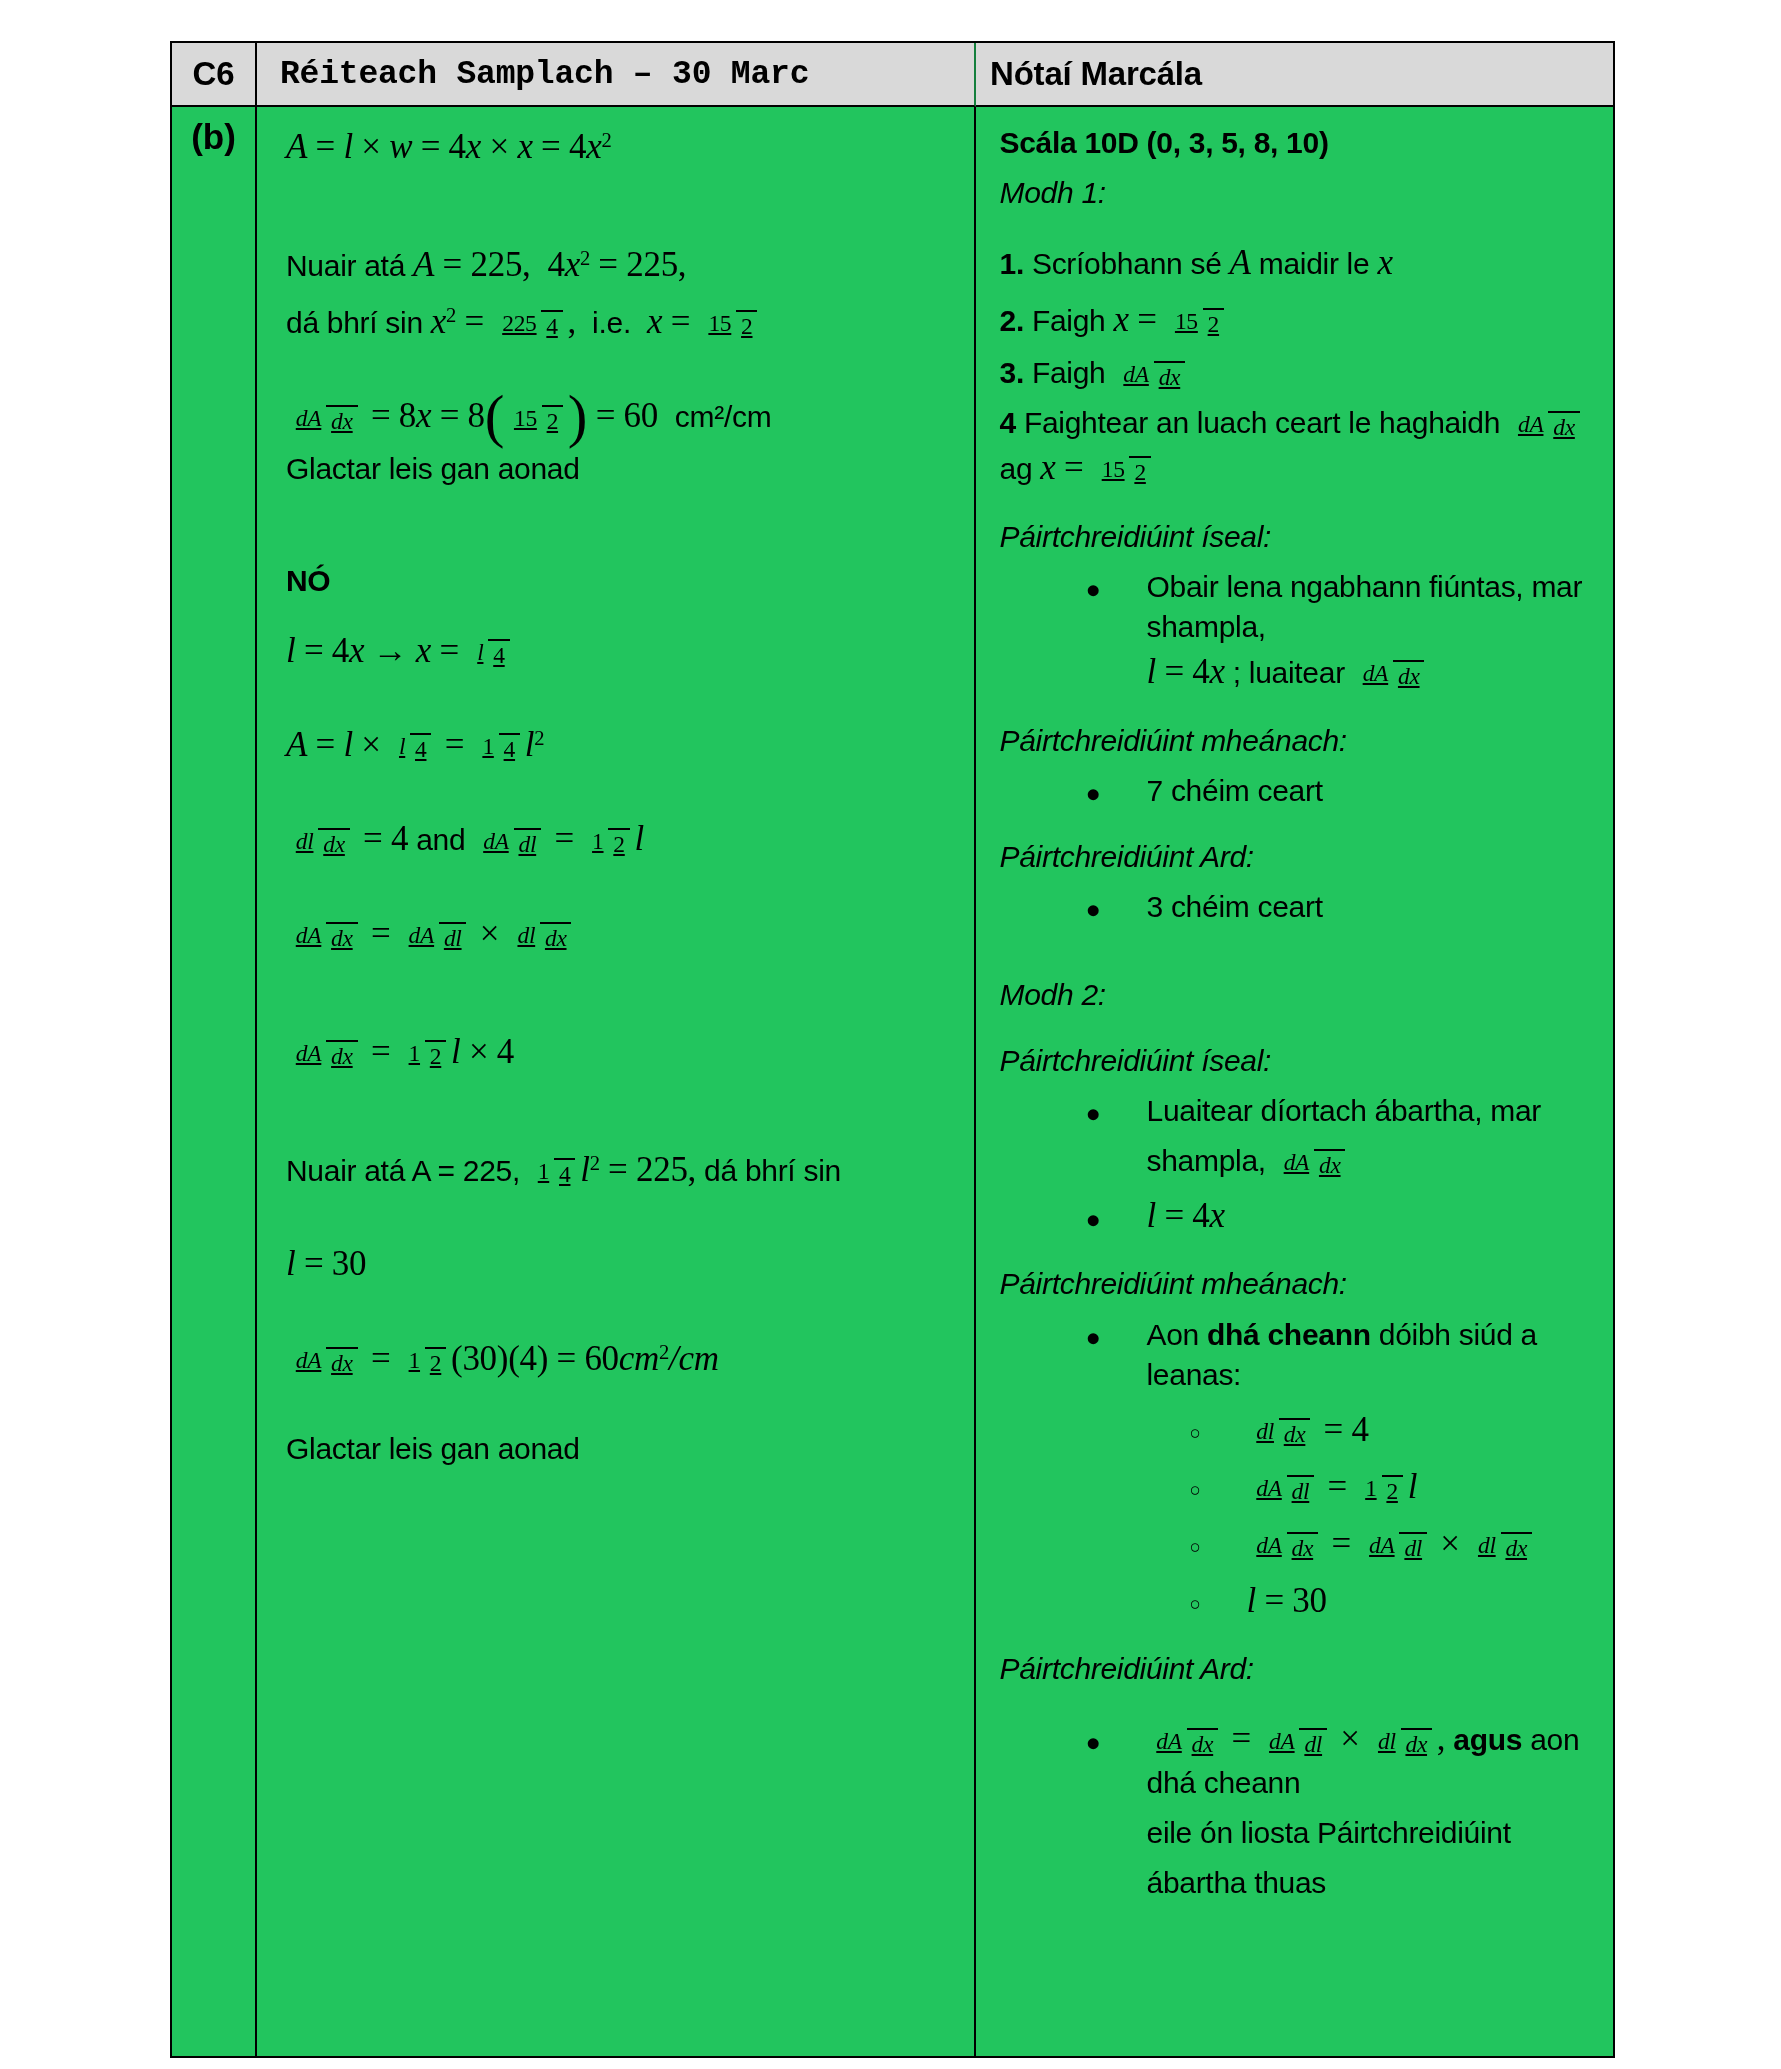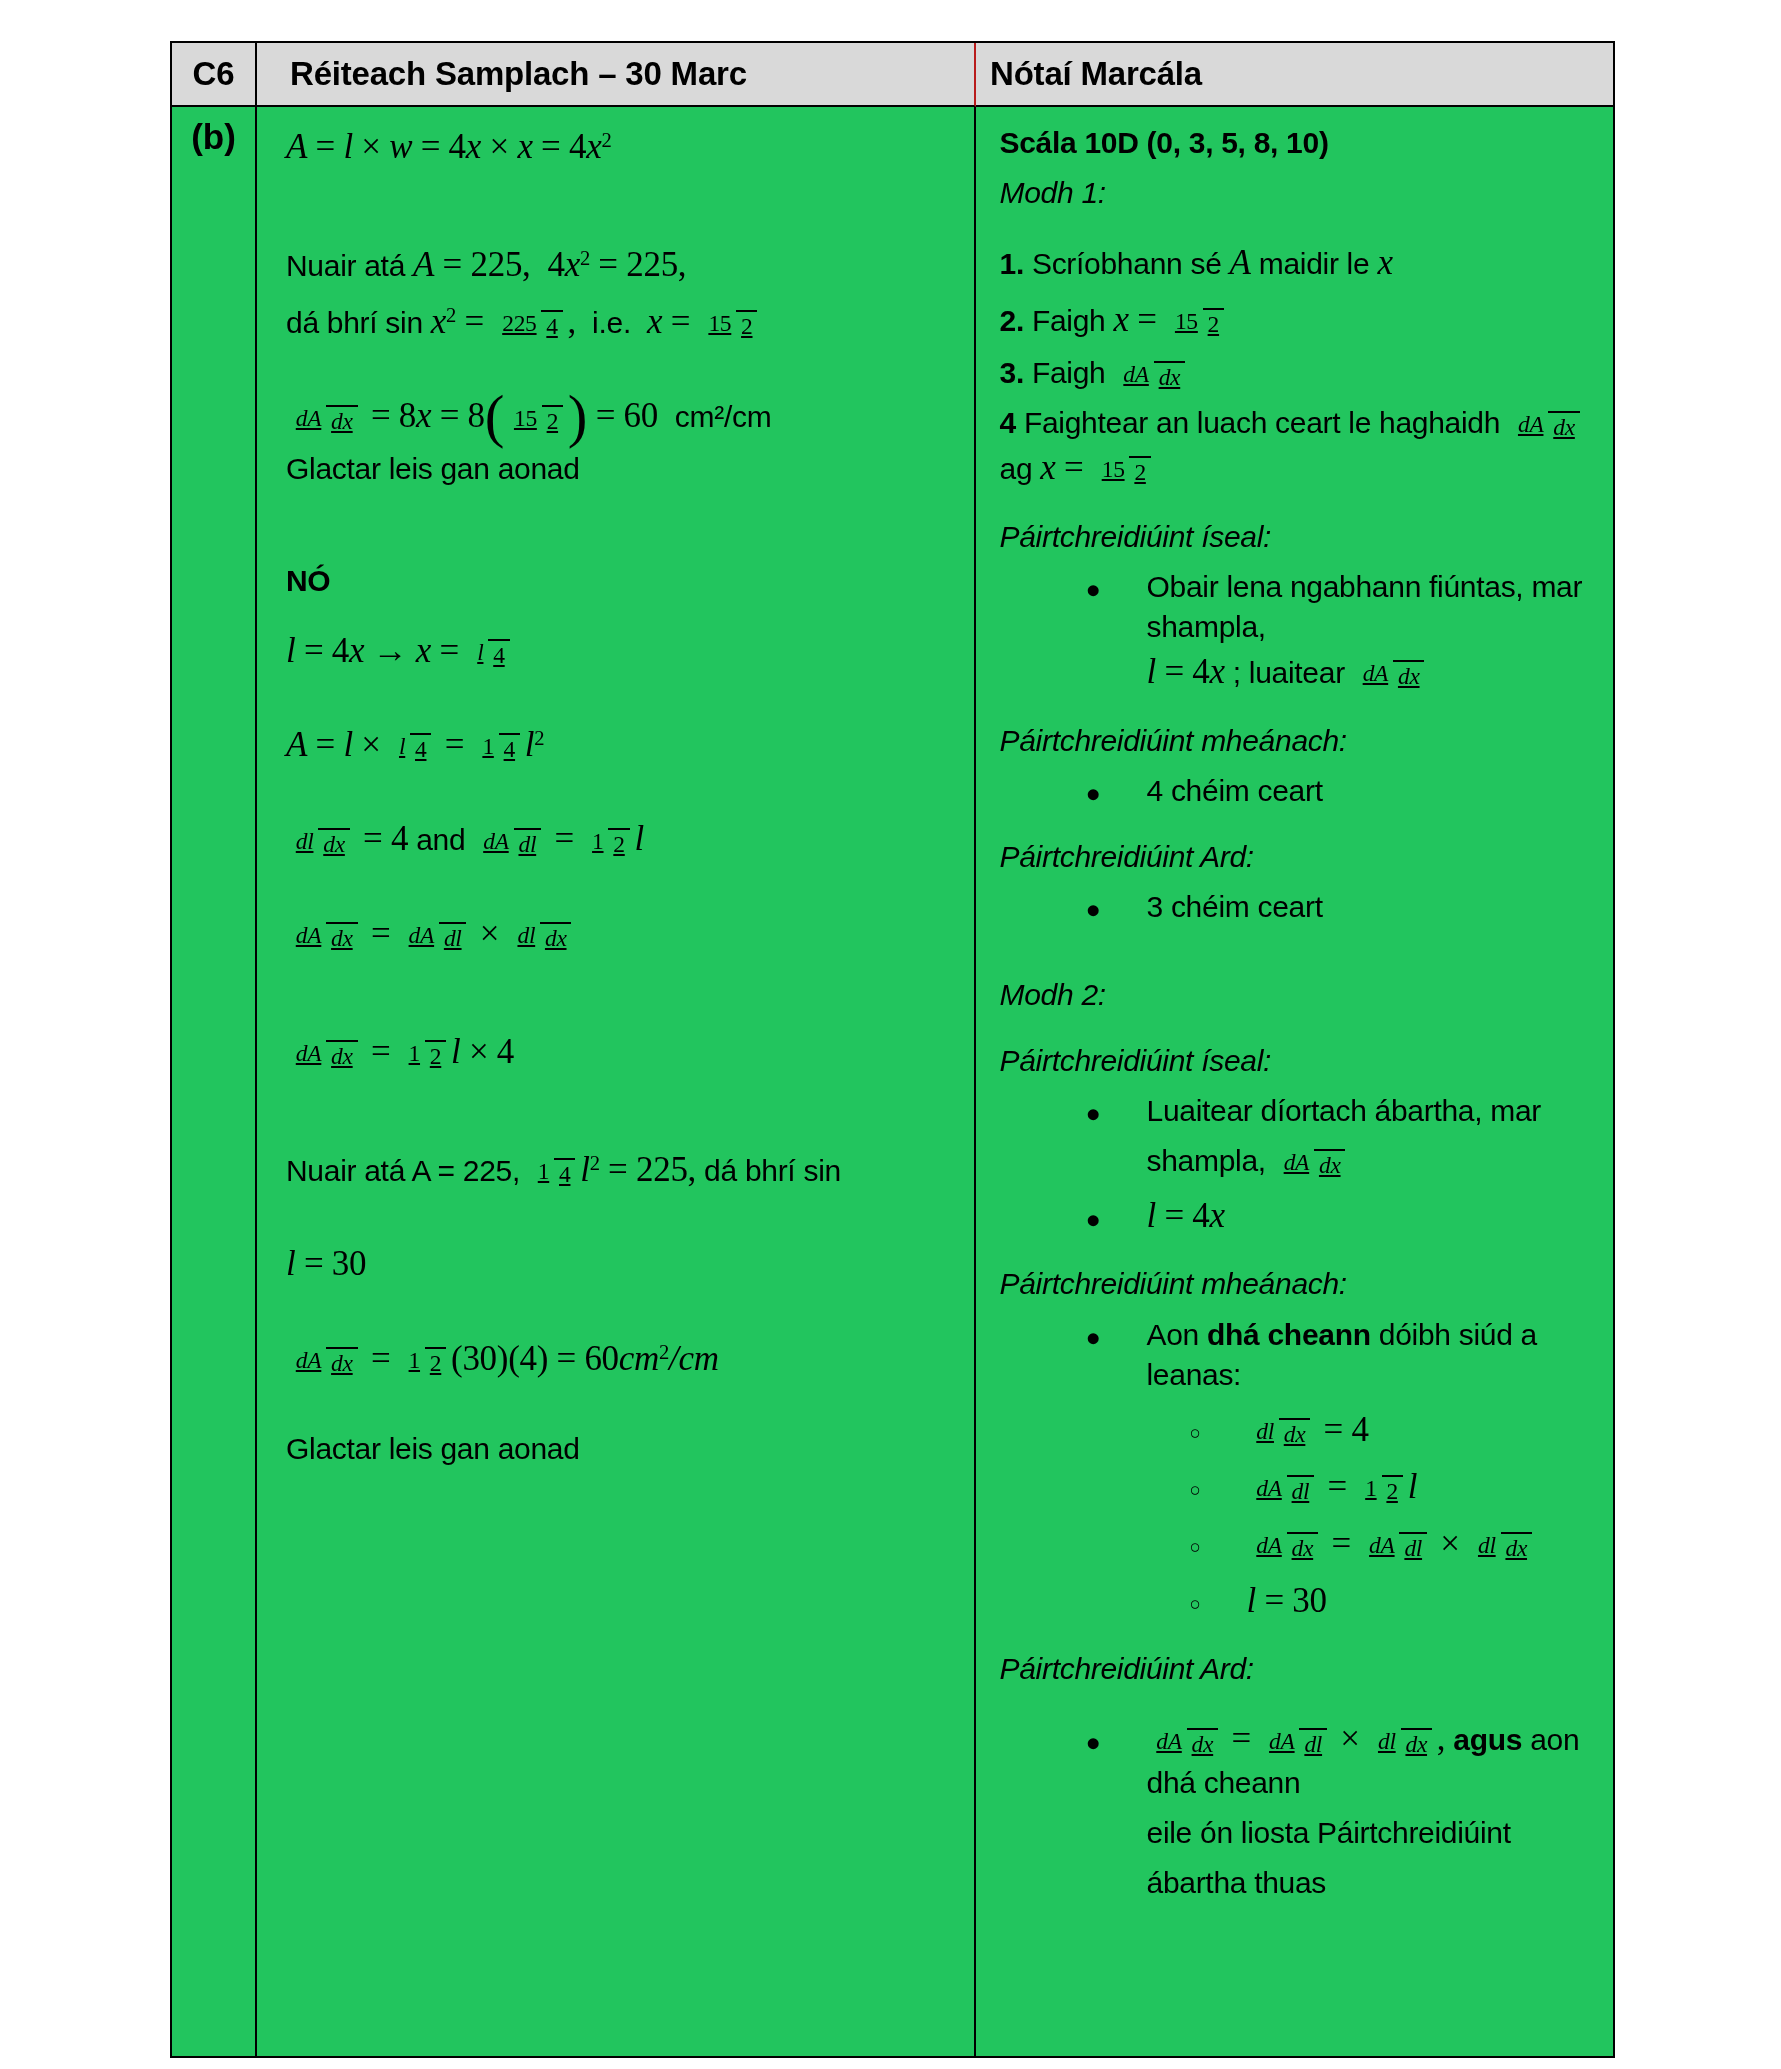--- a/index.html
+++ b/index.html
@@ -5,21 +5,21 @@
   html,body{margin:0;padding:0;background:#ffffff;}
   .page{position:relative;width:1782px;height:2069px;background:#ffffff;
         font-family:"Liberation Sans",sans-serif;color:#000;}
   .mtable{position:absolute;left:170px;top:41px;width:1445px;height:2017px;
           border:2.9px solid #000;display:grid;
           grid-template-columns:85px 719px 1fr;grid-template-rows:64px 1fr;
           background:#22c55e;box-sizing:border-box;}
   .hcell{background:#d9d9d9;border-bottom:2.9px solid #000;display:flex;align-items:center;
          font-weight:bold;font-size:33px;letter-spacing:-0.2px;}
   .hcell.c1{justify-content:center;border-right:2px solid #000;}
-  .hcell.c2{padding-left:33px;border-right:2px solid #b91c1c;}
+  .hcell.c2{padding-left:23px;border-right:2px solid #15803d;font-family:Liberation Mono, monospace;}
   .hcell.c3{padding-left:14px;}
   .bcell{box-sizing:border-box;overflow:hidden;}
   .bcell.c1{border-right:2px solid #000;text-align:center;padding-top:9.8px;
             font-weight:bold;font-size:35px;}
   .bcell.c2{border-right:2px solid #000;padding:15.7px 13.7px 0 29px;}
   .bcell.c3{padding:15.7px 17.6px 0 23.5px;}
 
   .line{font-size:30px;line-height:1.35;letter-spacing:-0.3px;}
   .line.center{text-align:left;}
   .g0{margin-top:0;} .gs{margin-top:9.8px;} .gm{margin-top:25.5px;}
@@ -151,21 +151,21 @@
             <span class="fnum">15</span>
             <span class="fden">2</span>
           </span></div>
         <div class="line gm"><span class="sg-it">Páirtchreidiúint íseal:</span></div>
         <div class="line gs b1"><span class="mk">●</span><span class="sg-t">Obair lena ngabhann fiúntas, mar shampla,</span></div>
         <div class="line g0 i1"><span class="sg-v">l</span><span class="sg-m"> = 4</span><span class="sg-v">x</span><span class="sg-t"> ; luaitear </span><span class="frac">
             <span class="fnum al">dA</span>
             <span class="fden al">dx</span>
           </span></div>
         <div class="line gm"><span class="sg-it">Páirtchreidiúint mheánach:</span></div>
-        <div class="line gs b1"><span class="mk">●</span><span class="sg-t">4 chéim ceart</span></div>
+        <div class="line gs b1"><span class="mk">●</span><span class="sg-t">7 chéim ceart</span></div>
         <div class="line gm"><span class="sg-it">Páirtchreidiúint Ard:</span></div>
         <div class="line gs b1"><span class="mk">●</span><span class="sg-t">3 chéim ceart</span></div>
         <div class="line gl"><span class="sg-it">Modh 2:</span></div>
         <div class="line gm"><span class="sg-it">Páirtchreidiúint íseal:</span></div>
         <div class="line gs b1"><span class="mk">●</span><span class="sg-t">Luaitear díortach ábartha, mar</span></div>
         <div class="line gs i1"><span class="sg-t">shampla, </span><span class="frac">
             <span class="fnum al">dA</span>
             <span class="fden al">dx</span>
           </span></div>
         <div class="line gs b1"><span class="mk">●</span><span class="sg-v">l</span><span class="sg-m"> = 4</span><span class="sg-v">x</span></div>

